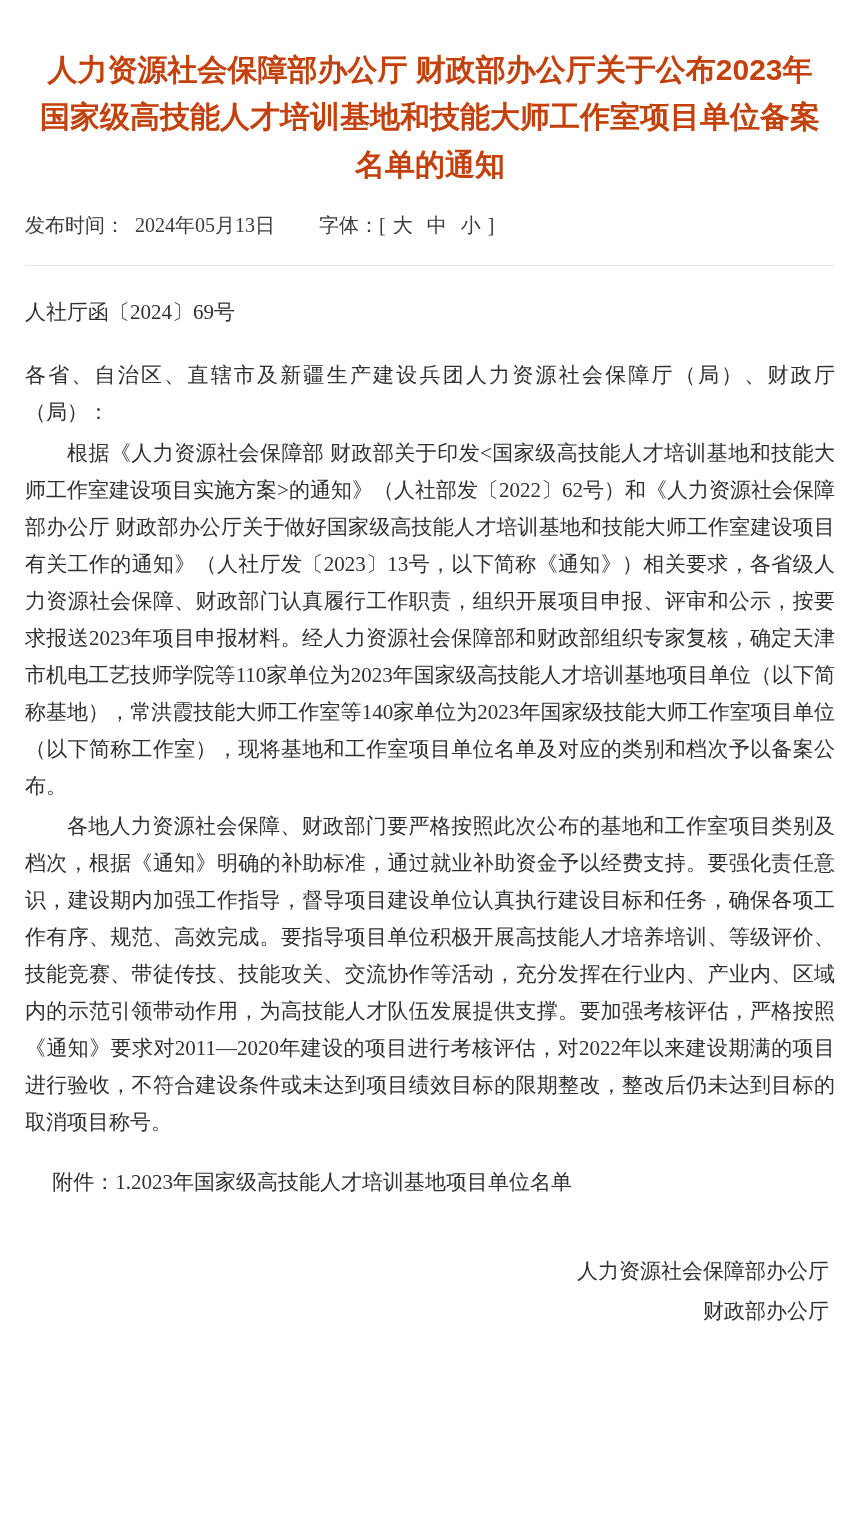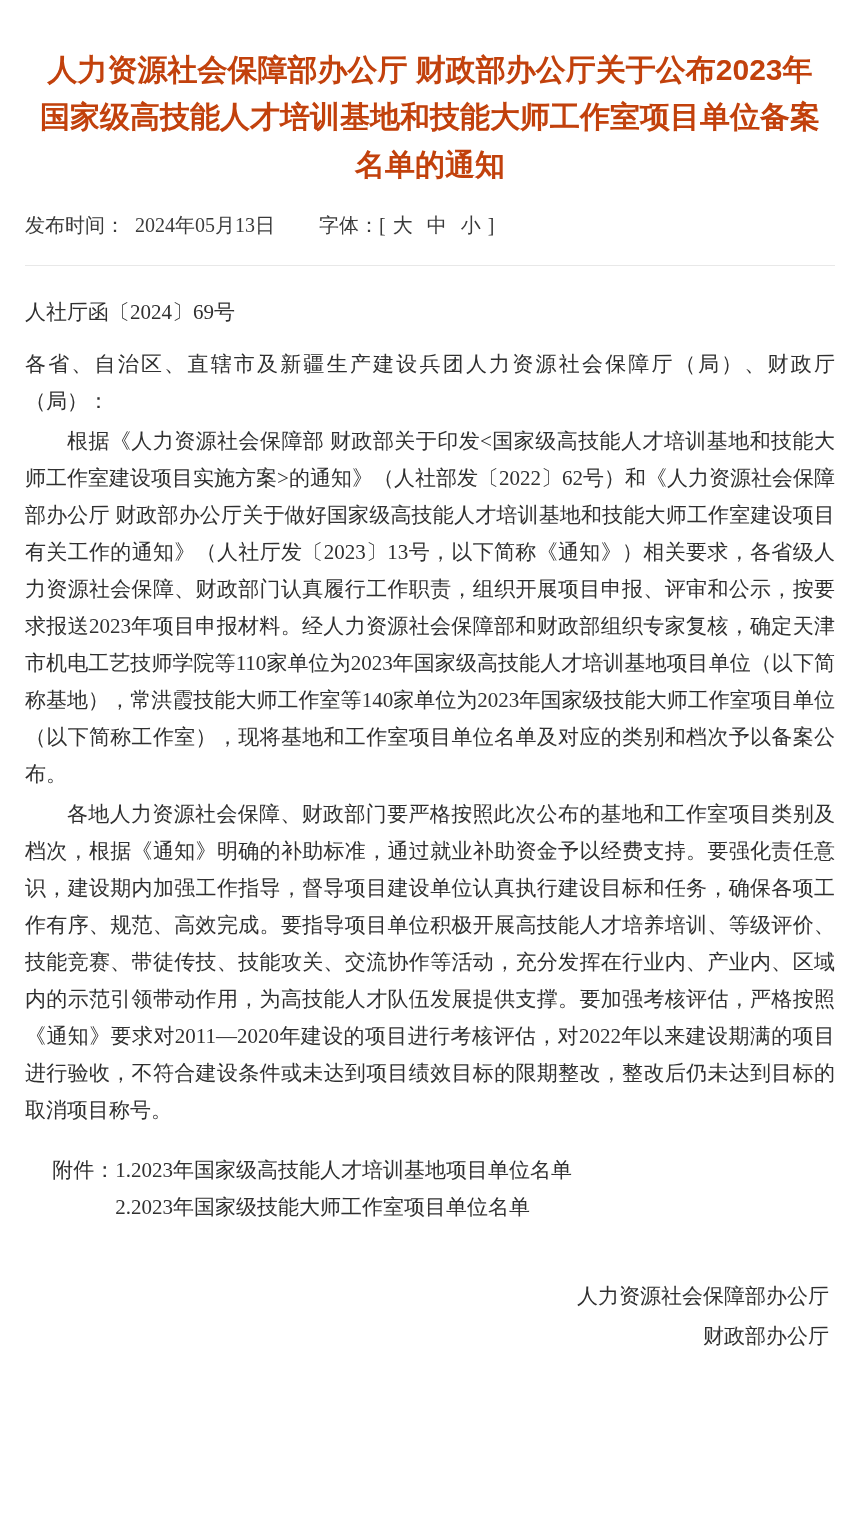--- a/index.html
+++ b/index.html
@@ -54,21 +54,22 @@
     color: #303030;
   }
   .body-text {
     font-family: "Liberation Serif", serif;
     font-size: 21px;
     line-height: 37px;
     color: #303030;
     text-align: justify;
   }
   .salutation {
-    margin-top: 20px;
+    margin-top: 32px;
+    font-family: Liberation Mono, monospace;
   }
   p.para {
     margin: 3px 0 0 0;
     text-indent: 2em;
   }
   .attachments {
     margin-top: 23px;
     font-family: Liberation Serif, serif;
   }
   .attach-line-1 {
@@ -113,23 +114,20 @@
 
     <p class="para">根据《人力资源社会保障部 财政部关于印发&lt;国家级高技能人才培训基地和技能大师工作室建设项目实施方案&gt;的通知》（人社部发〔2022〕62号）和《人力资源社会保障部办公厅 财政部办公厅关于做好国家级高技能人才培训基地和技能大师工作室建设项目有关工作的通知》（人社厅发〔2023〕13号，以下简称《通知》）相关要求，各省级人力资源社会保障、财政部门认真履行工作职责，组织开展项目申报、评审和公示，按要求报送2023年项目申报材料。经人力资源社会保障部和财政部组织专家复核，确定天津市机电工艺技师学院等110家单位为2023年国家级高技能人才培训基地项目单位（以下简称基地），常洪霞技能大师工作室等140家单位为2023年国家级技能大师工作室项目单位（以下简称工作室），现将基地和工作室项目单位名单及对应的类别和档次予以备案公布。</p>
 
     <p class="para">各地人力资源社会保障、财政部门要严格按照此次公布的基地和工作室项目类别及档次，根据《通知》明确的补助标准，通过就业补助资金予以经费支持。要强化责任意识，建设期内加强工作指导，督导项目建设单位认真执行建设目标和任务，确保各项工作有序、规范、高效完成。要指导项目单位积极开展高技能人才培养培训、等级评价、技能竞赛、带徒传技、技能攻关、交流协作等活动，充分发挥在行业内、产业内、区域内的示范引领带动作用，为高技能人才队伍发展提供支撑。要加强考核评估，严格按照《通知》要求对2011—2020年建设的项目进行考核评估，对2022年以来建设期满的项目进行验收，不符合建设条件或未达到项目绩效目标的限期整改，整改后仍未达到目标的取消项目称号。</p>
 
 
     <div class="attachments">
       <div class="attach-line-1">
         <span>附件：</span><a class="attach-link">1.2023年国家级高技能人才培训基地项目单位名单</a>
       </div>
-      <div class="attach-line-2">
-        <a class="attach-link">2.2023年国家级技能大师工作室项目单位名单</a>
-      </div>
     </div>
 
     <div class="signature">
       <div>人力资源社会保障部办公厅</div>
       <div>财政部办公厅</div>
 
     </div>
 
   </div>
 

